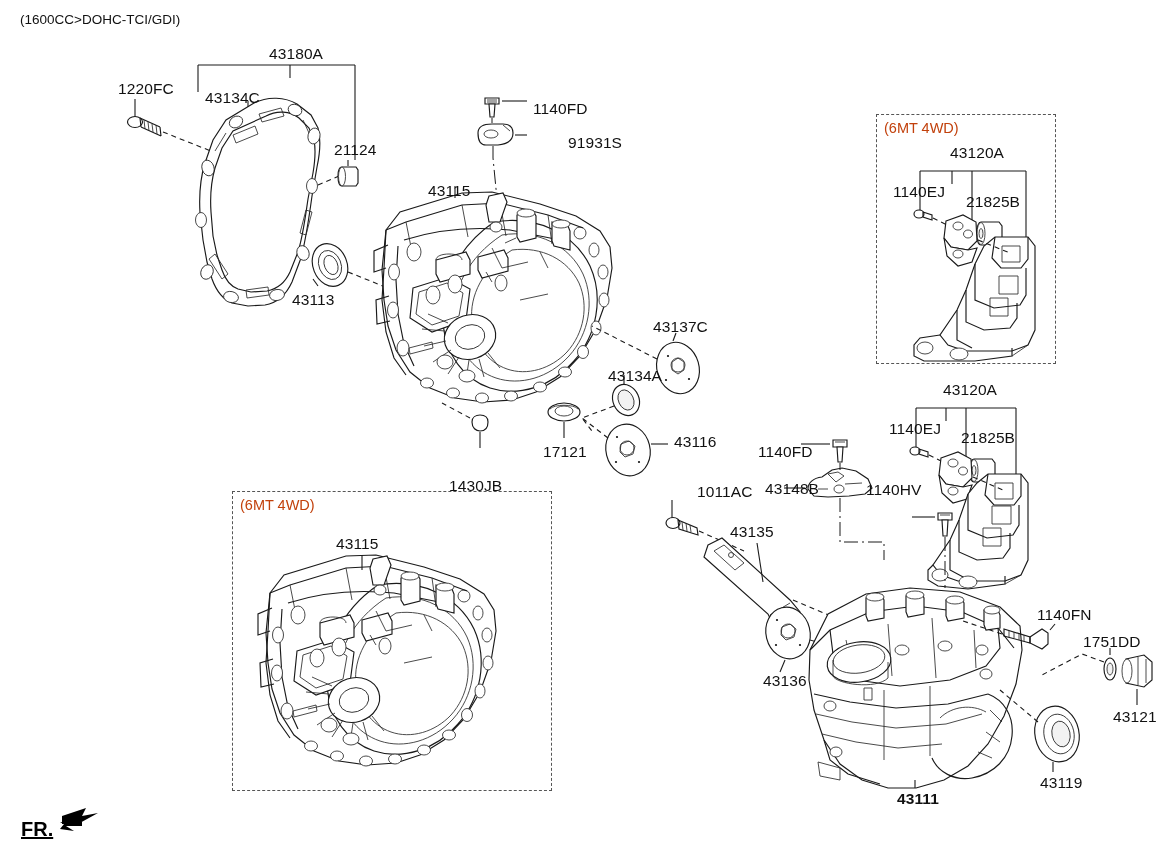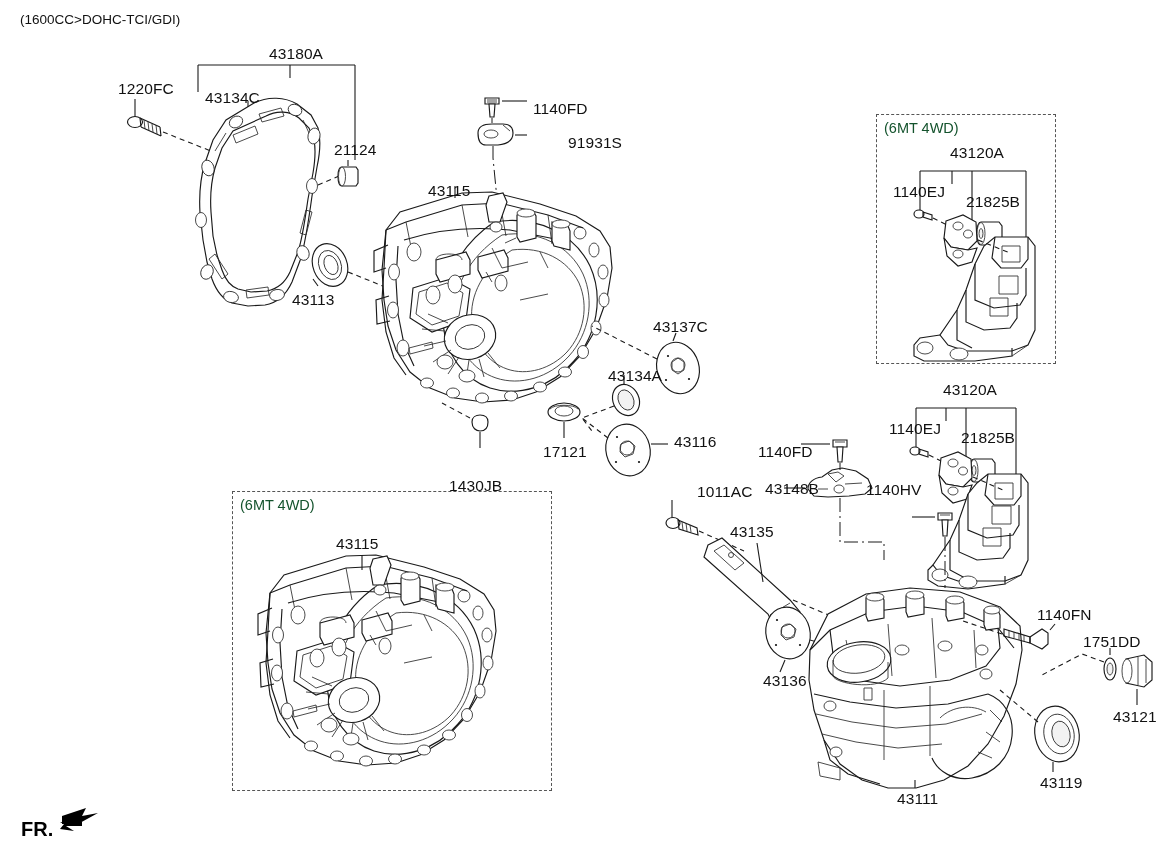--- a/index.html
+++ b/index.html
@@ -3,22 +3,22 @@
 <meta charset="utf-8">
 <style>
   html,body{margin:0;padding:0;background:#ffffff;}
   body{width:1166px;height:848px;position:relative;overflow:hidden;
        font-family:"Liberation Sans","DejaVu Sans",sans-serif;color:#000;}
   #stage{position:absolute;left:0;top:0;width:1166px;height:848px;}
   svg.layer{position:absolute;left:0;top:0;width:1166px;height:848px;overflow:visible;}
   .lbl{position:absolute;font-size:15.5px;letter-spacing:.1px;white-space:nowrap;
        color:#111;line-height:1;}
   .title{position:absolute;font-size:13.5px;white-space:nowrap;color:#111;}
-  .boxlbl{position:absolute;font-size:14.5px;white-space:nowrap;color:#14532d;}
-  .frtext{position:absolute;font-size:20px;font-weight:bold;color:#000;letter-spacing:0px;}
+  .boxlbl{position:absolute;font-size:14.5px;white-space:nowrap;color:#c2410c;}
+  .frtext{position:absolute;font-size:20px;font-weight:bold;color:#000;letter-spacing:0px;text-decoration:underline;}
   .dashbox{position:absolute;border:1.4px dashed #555;box-sizing:border-box;}
   svg .ln{stroke:#1a1a1a;stroke-width:1.15;fill:none;}
   svg .ln-thin{stroke:#2a2a2a;stroke-width:.85;fill:none;}
   svg .lead{stroke:#1a1a1a;stroke-width:1.1;fill:none;}
   svg .dashlead{stroke:#1a1a1a;stroke-width:1.1;fill:none;stroke-dasharray:5 4;}
   svg .cl{stroke:#1a1a1a;stroke-width:1.0;fill:none;stroke-dasharray:14 4 2 4;}
   svg .fillw{fill:#ffffff;}
   svg .fillg{fill:#f2f2f2;}
   svg .fillk{fill:#111111;}
 </style>
@@ -530,21 +530,21 @@
   <div class="lbl" style="left:950px;top:145px;">43120A</div>
   <div class="lbl" style="left:893px;top:184px;">1140EJ</div>
   <div class="lbl" style="left:966px;top:194px;">21825B</div>
   <div class="lbl" style="left:943px;top:382px;">43120A</div>
   <div class="lbl" style="left:889px;top:421px;">1140EJ</div>
   <div class="lbl" style="left:961px;top:430px;">21825B</div>
   <div class="lbl" style="left:1037px;top:607px;">1140FN</div>
   <div class="lbl" style="left:1083px;top:634px;">1751DD</div>
   <div class="lbl" style="left:1113px;top:709px;">43121</div>
   <div class="lbl" style="left:1040px;top:775px;">43119</div>
-  <div class="lbl" style="left:897px;top:791px;">43111</div>
+  <div class="lbl" style="left:897px;top:791px;font-weight:bold;">43111</div>
   <div class="lbl" style="left:336px;top:536px;">43115</div>
 
   <div style="position:absolute;left:20px;top:798px;">
     <svg width="110" height="46" viewBox="0 0 110 46">
       <path d="M40,24 L62,24 L62,28 L46,28 L54,33 L40,31 L44,26 Z" fill="#000"></path>
       <path d="M42,18 L66,10 L62,18 L78,15 L58,26 L42,26 Z" fill="#000"></path>
     </svg>
   </div>
   <div class="frtext" style="left:21px;top:818px;">FR.</div>
 

